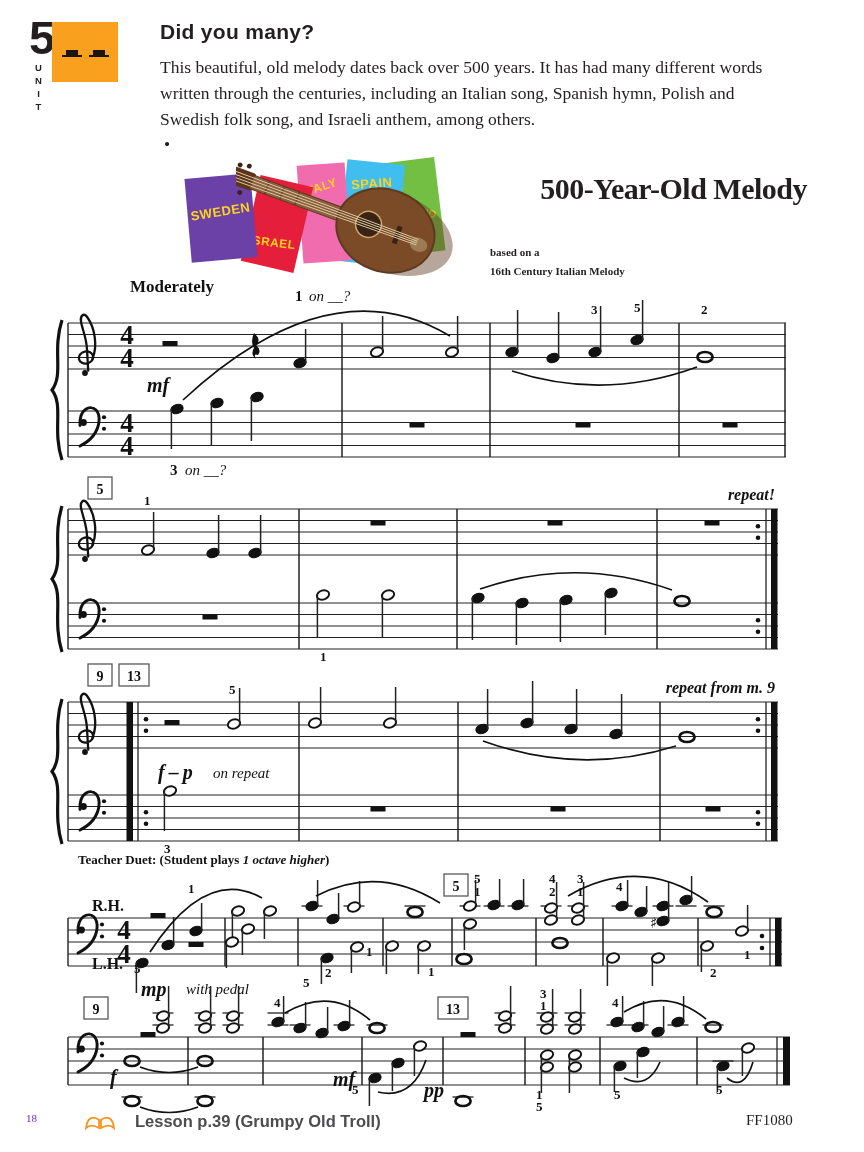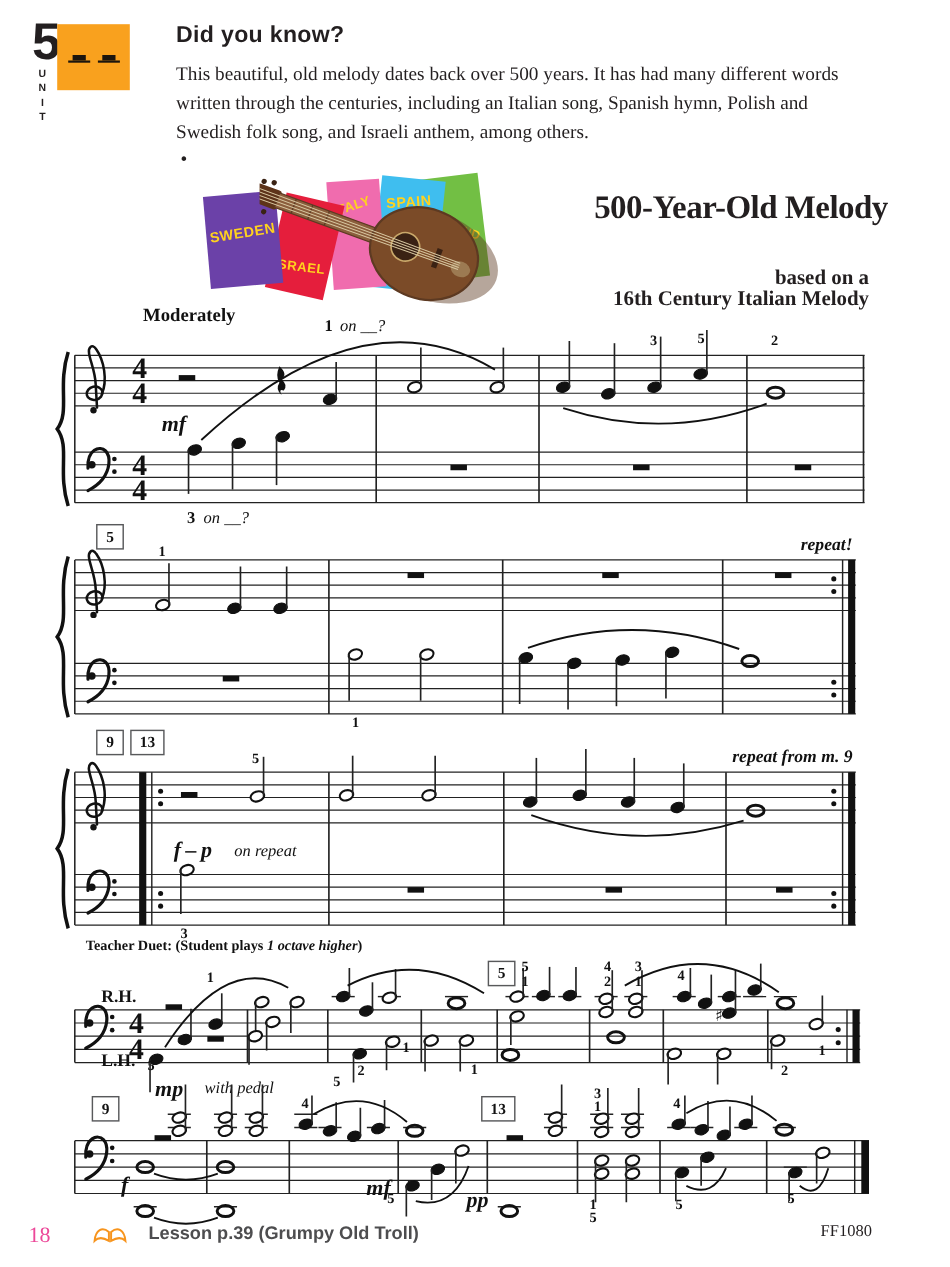--- a/index.html
+++ b/index.html
@@ -9,46 +9,46 @@
   .unit-num{font-family:"Liberation Sans",sans-serif;font-weight:bold;font-size:47px;color:#231f20;line-height:1;}
   .unit-label{font-family:"Liberation Sans",sans-serif;font-weight:bold;font-size:9.5px;color:#231f20;
               writing-mode:vertical-rl;text-orientation:upright;letter-spacing:2px;}
   .badge{display:flex;align-items:center;justify-content:center;gap:7px;}
   .rest-line{width:20px;height:7px;border-bottom:2px solid #1c150d;display:flex;justify-content:center;align-items:flex-end;}
   .dash{width:12px;height:5px;background:#1c150d;}
   .did-heading{font-family:"Liberation Sans",sans-serif;font-weight:bold;font-size:21px;color:#231f20;letter-spacing:.3px;}
   .intro-body{font-size:17.5px;line-height:26px;color:#231f20;}
   .bullet-row{display:flex;gap:12px;font-size:17.5px;color:#231f20;}
   .song-title{font-size:30px;font-weight:bold;letter-spacing:-.5px;color:#231f20;text-align:right;}
-  .credit{font-size:19px;font-weight:bold;color:#231f20;text-align:right;line-height:19px;}
+  .credit{font-size:11px;font-weight:bold;color:#231f20;text-align:left;line-height:19px;}
   .duet-header{font-size:13px;font-weight:bold;color:#111;}
   .duet-header .it{font-style:italic;}
   .card{position:absolute;}
   .card-label{display:inline-block;font-family:"Liberation Sans",sans-serif;font-weight:bold;color:#ffd21e;letter-spacing:.5px;white-space:nowrap;}
-  .footer-page{font-size:20px;color:#ec4899;}
+  .footer-page{font-size:11px;color:#6d28d9;}
   .footer-lesson{font-family:"Liberation Sans",sans-serif;font-weight:bold;font-size:16.5px;color:#4d4d4f;}
   .footer-cat{font-size:15px;color:#231f20;text-align:center;}
 </style>
 </head>
 <body>
 
 <div class="page">
 
   <div class="abs unit-num" style="left:29px;top:14px;">5</div>
   <div class="abs unit-label" style="left:33px;top:62px;">UNIT</div>
   <div class="abs badge" style="left:52px;top:22px;width:66px;height:60px;background:#F9A11E;">
     <span class="rest-line">
         <span class="dash"></span>
       </span>
     <span class="rest-line">
         <span class="dash"></span>
       </span>
   </div>
 
-  <div class="abs did-heading" style="left:160px;top:20px;">Did you know?</div>
+  <div class="abs did-heading" style="left:160px;top:20px;">Did you many?</div>
   <div class="abs intro-body" style="left:160px;top:54px;width:632px;">This beautiful, old melody dates back over 500 years. It has had many different words written through the centuries, including an Italian song, Spanish hymn, Polish and Swedish folk song, and Israeli anthem, among others.</div>
   <div class="abs bullet-row" style="left:164px;top:134px;width:620px;">
     <span>•</span>
   </div>
 
   <div class="abs" style="left:0;top:0;width:864px;height:300px;" id="flags">
       <div class="card" style="left: 386px; top: 160px; width: 54px; height: 94px; background: rgb(114, 191, 68); transform: rotate(-7deg);"><span class="card-label" style="margin-left: 2px; margin-top: 42px; font-size: 11px; transform: rotate(24deg);">POLAND</span></div>
       <div class="card" style="left: 342px; top: 162px; width: 58px; height: 102px; background: rgb(63, 190, 239); transform: rotate(6deg);"><span class="card-label" style="margin-left: 6px; margin-top: 14px; font-size: 13px; transform: rotate(-10deg);">SPAIN</span></div>
       <div class="card" style="left: 300px; top: 164px; width: 48px; height: 98px; background: rgb(240, 108, 174); transform: rotate(-4deg);"><span class="card-label" style="margin-left: 4px; margin-top: 16px; font-size: 12px; transform: rotate(-14deg);">ITALY</span></div>
       <div class="card" style="left: 250px; top: 180px; width: 54px; height: 88px; background: rgb(229, 30, 60); transform: rotate(13deg);"><span class="card-label" style="margin-left: 3px; margin-top: 56px; font-size: 12px; transform: rotate(-6deg);">ISRAEL</span></div>

